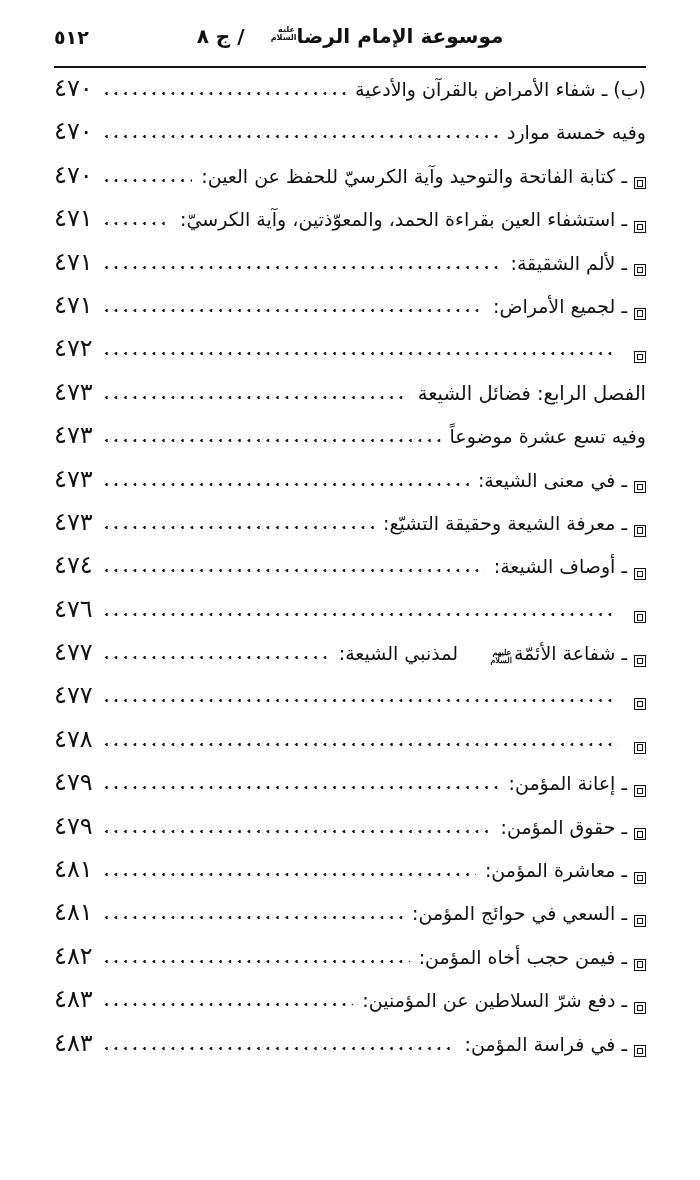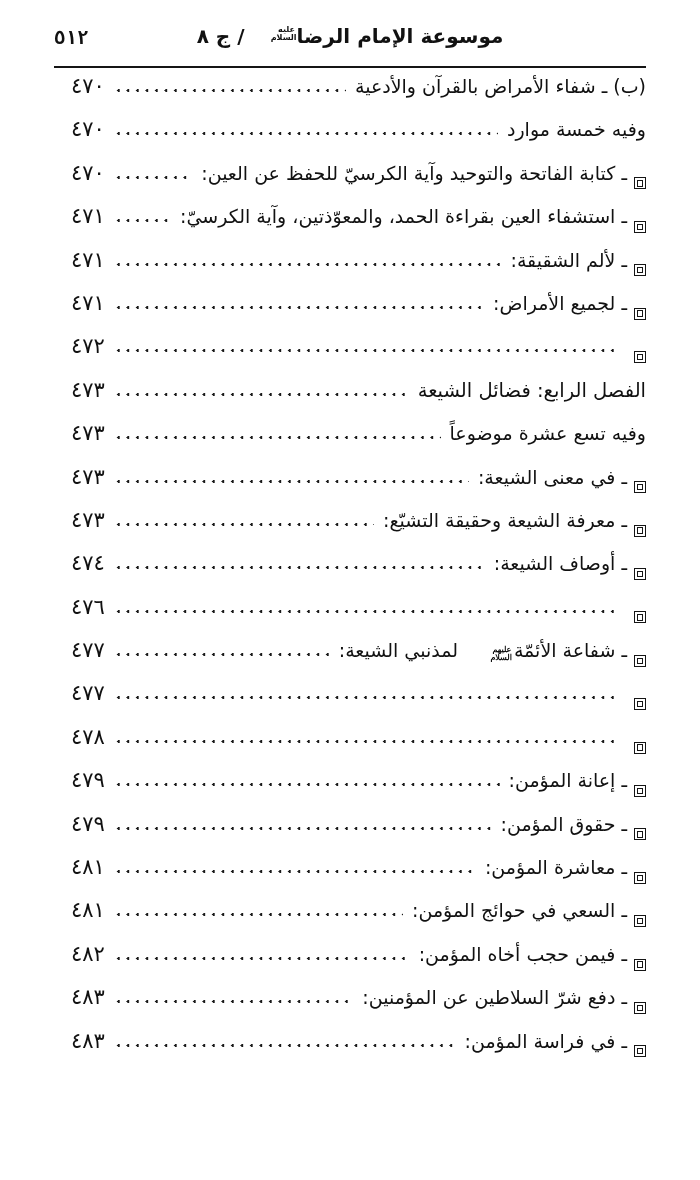--- a/index.html
+++ b/index.html
@@ -20,21 +20,20 @@
   .hdr{
     position:relative;
     height:34px;
   }
   .hdr .pgnum{
     position:absolute;
     left:0;top:2px;
     font-size:19px;
     font-weight:bold;
     letter-spacing:1px;
-    font-family:Liberation Mono, monospace;
   }
   .hdr .title{
     position:absolute;
     left:0;right:0;
     text-align:center;
     top:0;
     font-size:20px;
     font-weight:bold;
     white-space:nowrap;
   }
@@ -97,23 +96,22 @@
     flex:1 1 auto;
     height:5px;
     margin:0 9px;
     background-image:radial-gradient(circle 1.45px at 4.5px 2.5px,#1a1a1a 98%,transparent 100%);
     background-size:9.5px 5px;
     background-repeat:repeat-x;
     min-width:10px;
   }
   .num{
     flex:0 0 auto;
-    font-size:21px;
+    font-size:24px;
     letter-spacing:1px;
-    margin-left:17px;
   }
 </style>
 </head>
 <body>
 
 <div class="page">
 
   <div class="hdr">
     <span class="pgnum">٥١٢</span>
     <span class="title"><span>موسوعة الإمام الرضا</span><span class="hon">عليه السلام</span><span>/ ج ٨</span></span>

